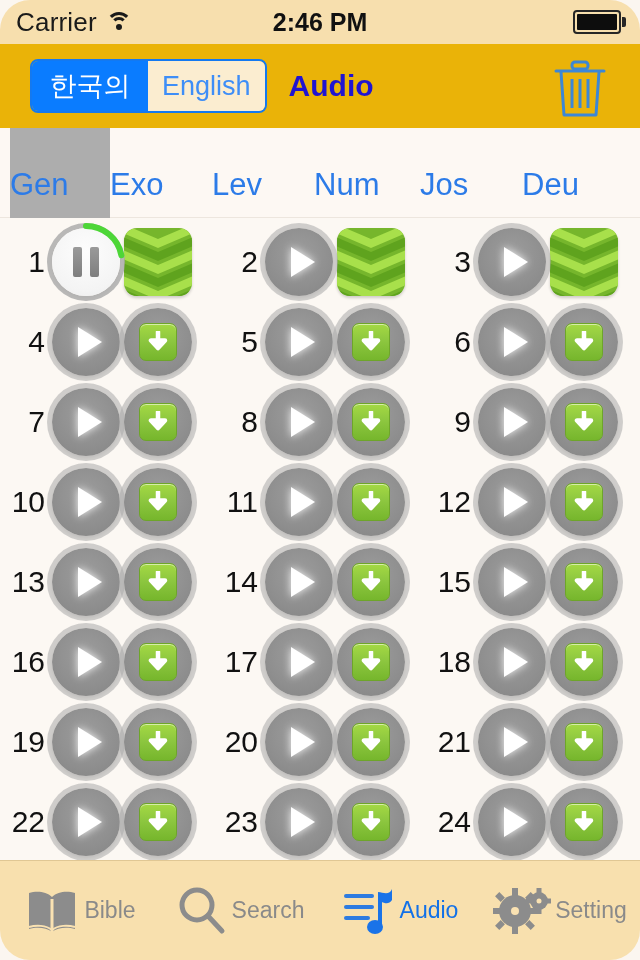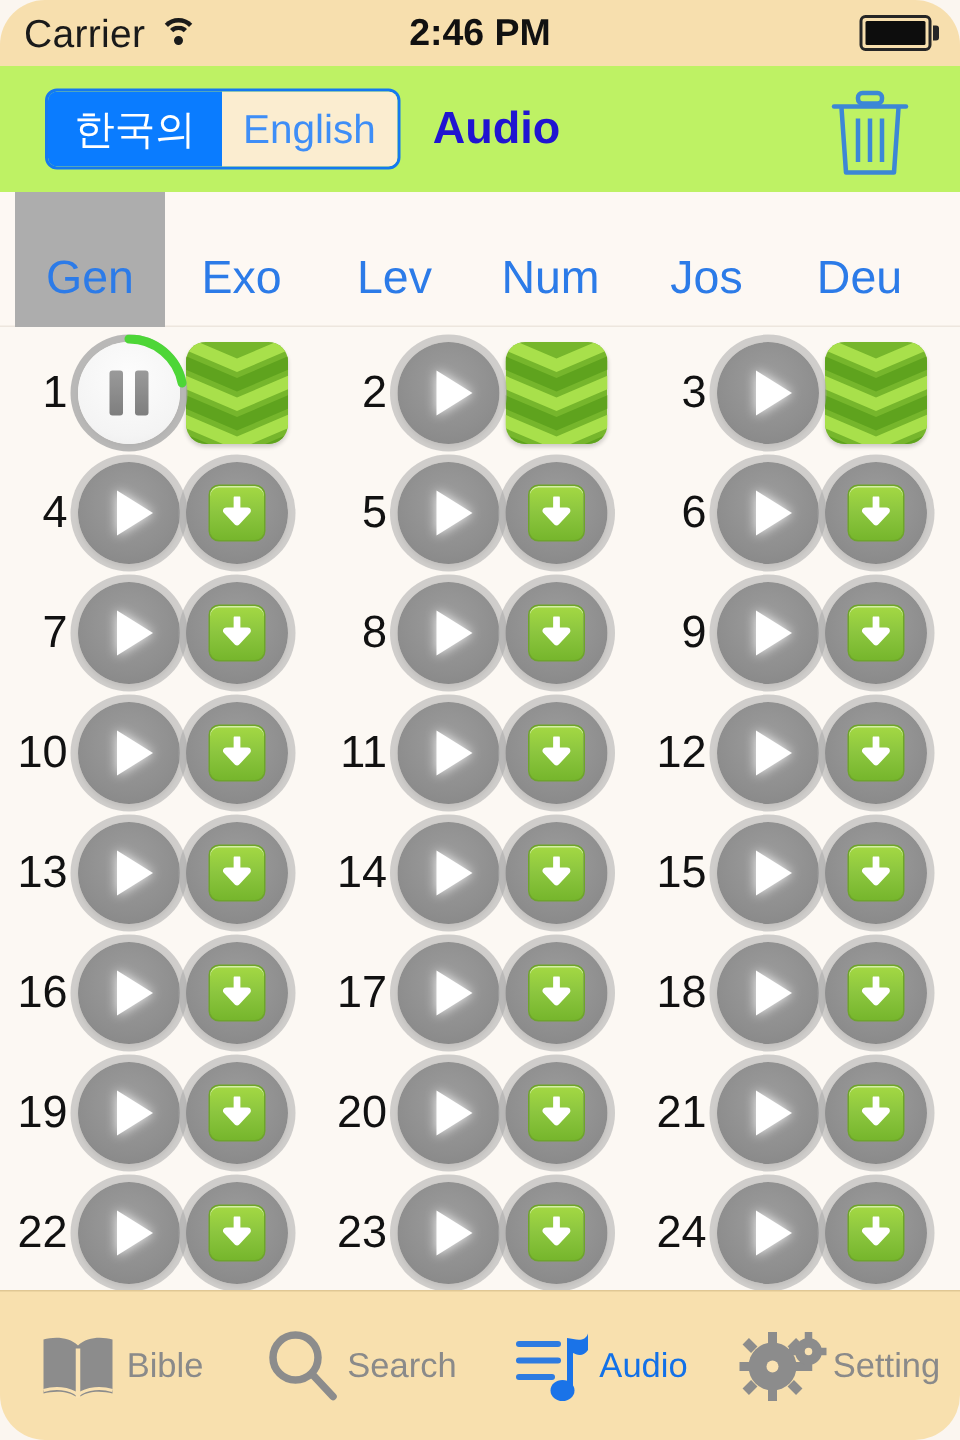--- a/index.html
+++ b/index.html
@@ -37,21 +37,21 @@
     font-size: 25px; font-weight: bold; color: #111;
   }
   .sb-right { position: absolute; right: 14px; display: flex; align-items: center; }
   .battery { width: 48px; height: 24px; border: 2px solid #262626; border-radius: 4px; padding: 2px; }
   .battery-fill { width: 100%; height: 100%; background: #0d0d0d; border-radius: 1px; }
   .battery-cap { width: 4px; height: 10px; background: #262626; border-radius: 0 2px 2px 0; margin-left: 1px; }
 
   
   .navbar {
     position: absolute; top: 44px; left: 0; width: 640px; height: 84px;
-    background: #bef264; display: flex; align-items: center;
+    background: #eab308; display: flex; align-items: center;
   }
   .segmented {
     margin-left: 30px; display: flex; height: 54px;
     border: 2px solid #1479F0; border-radius: 8px; overflow: hidden;
   }
   .seg {
     display: flex; align-items: center; justify-content: center;
     min-width: 116px; padding: 0 14px; font-size: 27px; cursor: pointer;
   }
   .seg.on { background: #0A7CFF; color: #fff; }
@@ -64,21 +64,21 @@
     width: 52px; height: 58px; cursor: pointer;
   }
 
   
   .bookbar {
     position: absolute; top: 128px; left: 0; width: 640px; height: 90px;
     background: #FDF8F3; display: flex; align-items: stretch;
     border-bottom: 1px solid #EDE6DE;
   }
   .book {
-    height: 114px; display: flex; align-items: center; justify-content: center;
+    height: 114px; display: flex; align-items: center; justify-content: flex-start;
     font-size: 31px; color: #2C7BE8; cursor: pointer; flex: 0 0 auto;
   }
   .book.first { margin-left: 10px; }
   .book.active { background: #ADADAD; }
 
   
   .gridwrap {
     position: absolute; top: 218px; left: 0; width: 640px; height: 642px;
     background: #FCF8F3; overflow: hidden;
   }

